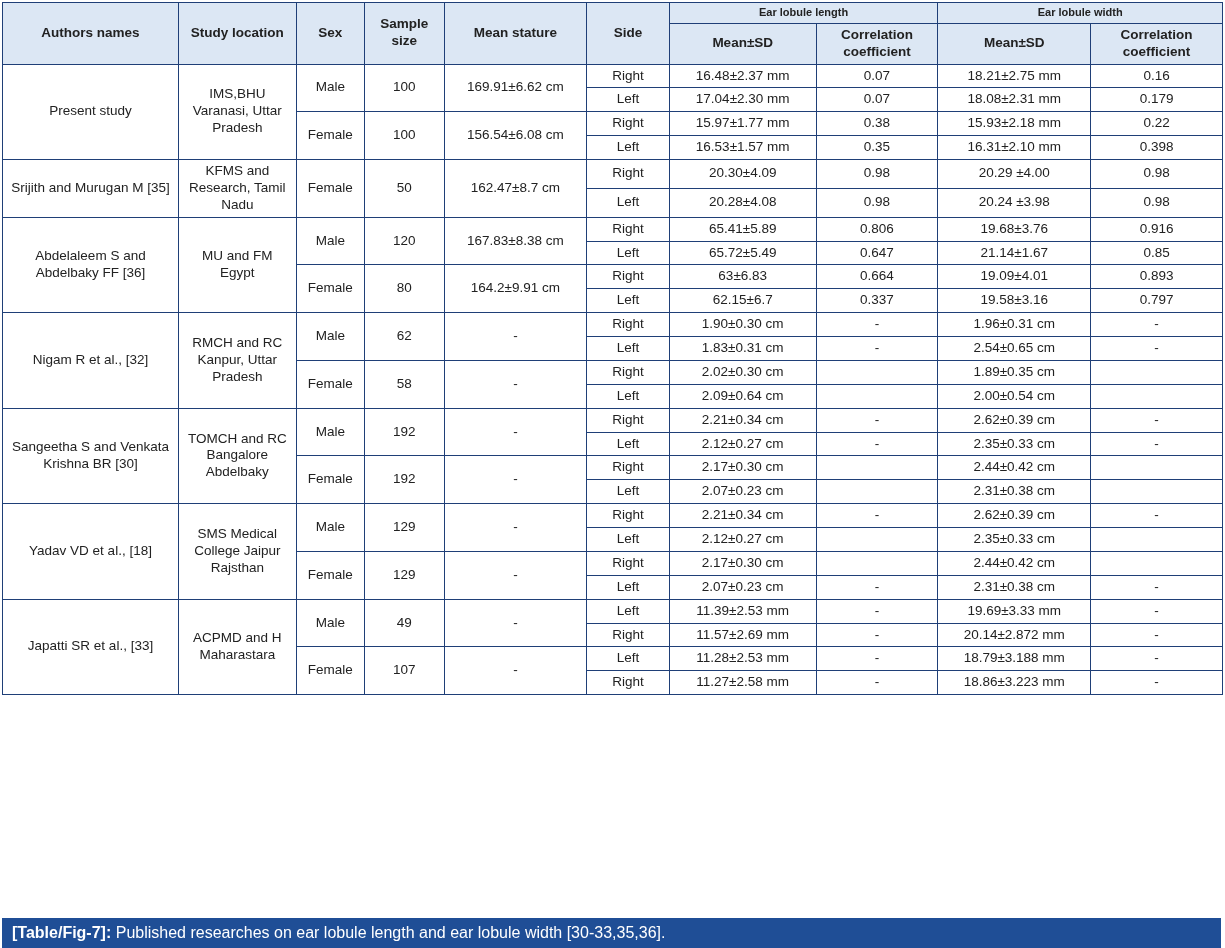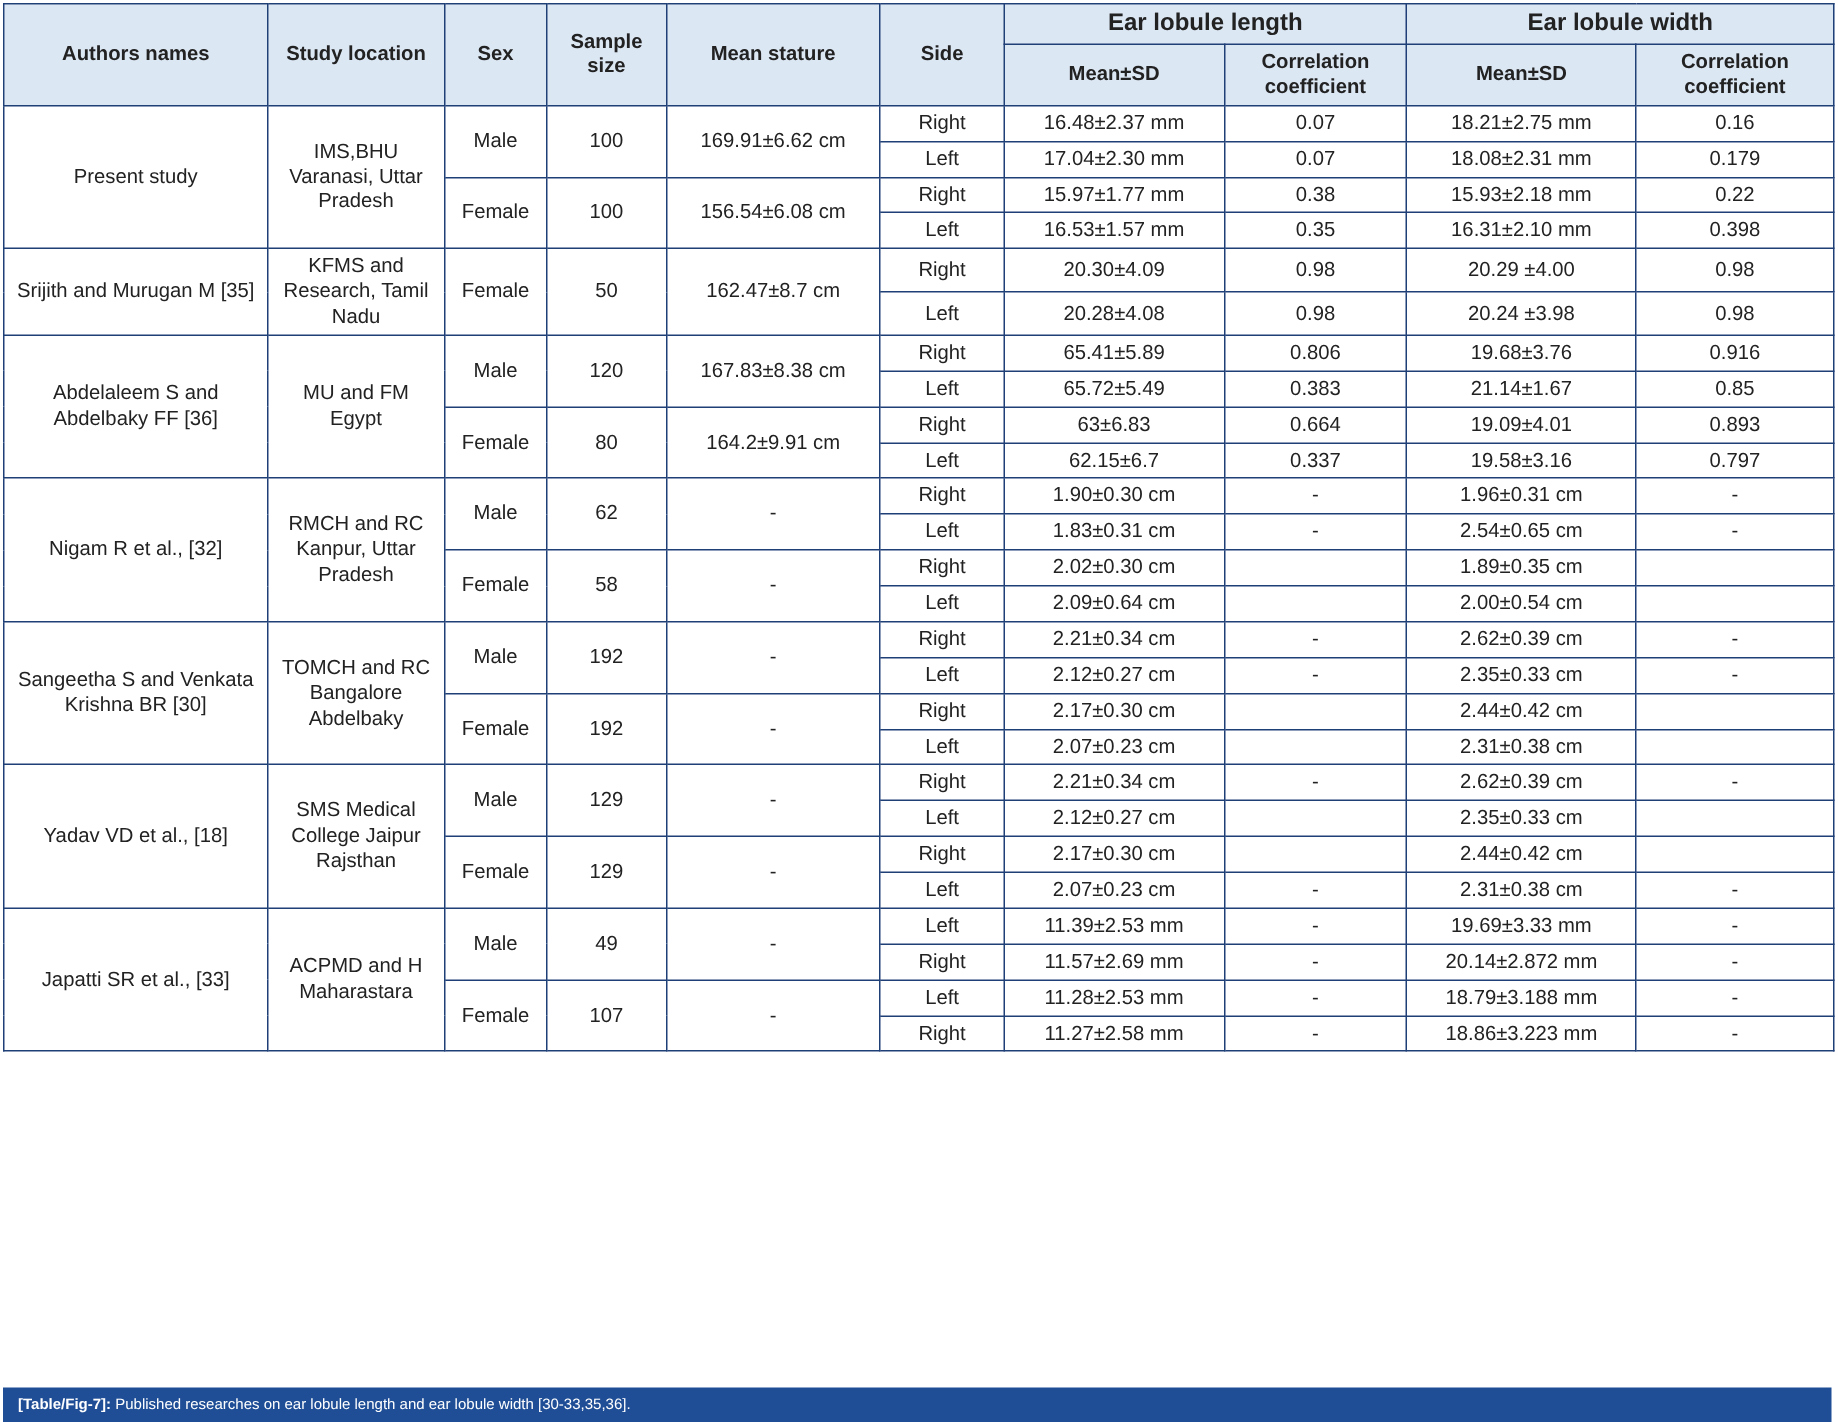--- a/index.html
+++ b/index.html
@@ -35,42 +35,42 @@
     color: #222;
   }
   thead th {
     background: #dce7f4;
     color: #1f4e96;
     font-weight: bold;
     font-size: 14px;
     padding: 6px 4px;
   }
   thead th.grouphead {
-    font-size: 16px;
+    font-size: 11px;
   }
   td.authors, td.location {
     text-align: left;
     padding-left: 10px;
     padding-right: 8px;
   }
   td.authors {
     font-size: 13.5px;
   }
   td.location {
     font-size: 13px;
   }
   .caption {
     position: absolute;
     left: 2px;
     bottom: 2px;
     width: 1219px;
     box-sizing: border-box;
     background: #1f4e96;
     color: #ffffff;
-    font-size: 10px;
+    font-size: 16px;
     padding: 6px 10px;
     font-family: "Liberation Sans", sans-serif;
   }
   .caption b {
     font-weight: bold;
   }
   .caption span.cap-text {
     font-weight: normal;
   }
   col.c-auth { width: 175px; }
@@ -187,21 +187,21 @@
         <td rowspan="2">167.83±8.38 cm</td>
         <td>Right</td>
         <td>65.41±5.89</td>
         <td>0.806</td>
         <td>19.68±3.76</td>
         <td>0.916</td>
       </tr>
       <tr>
         <td>Left</td>
         <td>65.72±5.49</td>
-        <td>0.383</td>
+        <td>0.647</td>
         <td>21.14±1.67</td>
         <td>0.85</td>
       </tr>
       <tr>
         <td rowspan="2">Female</td>
         <td rowspan="2">80</td>
         <td rowspan="2">164.2±9.91 cm</td>
         <td>Right</td>
         <td>63±6.83</td>
         <td>0.664</td>

